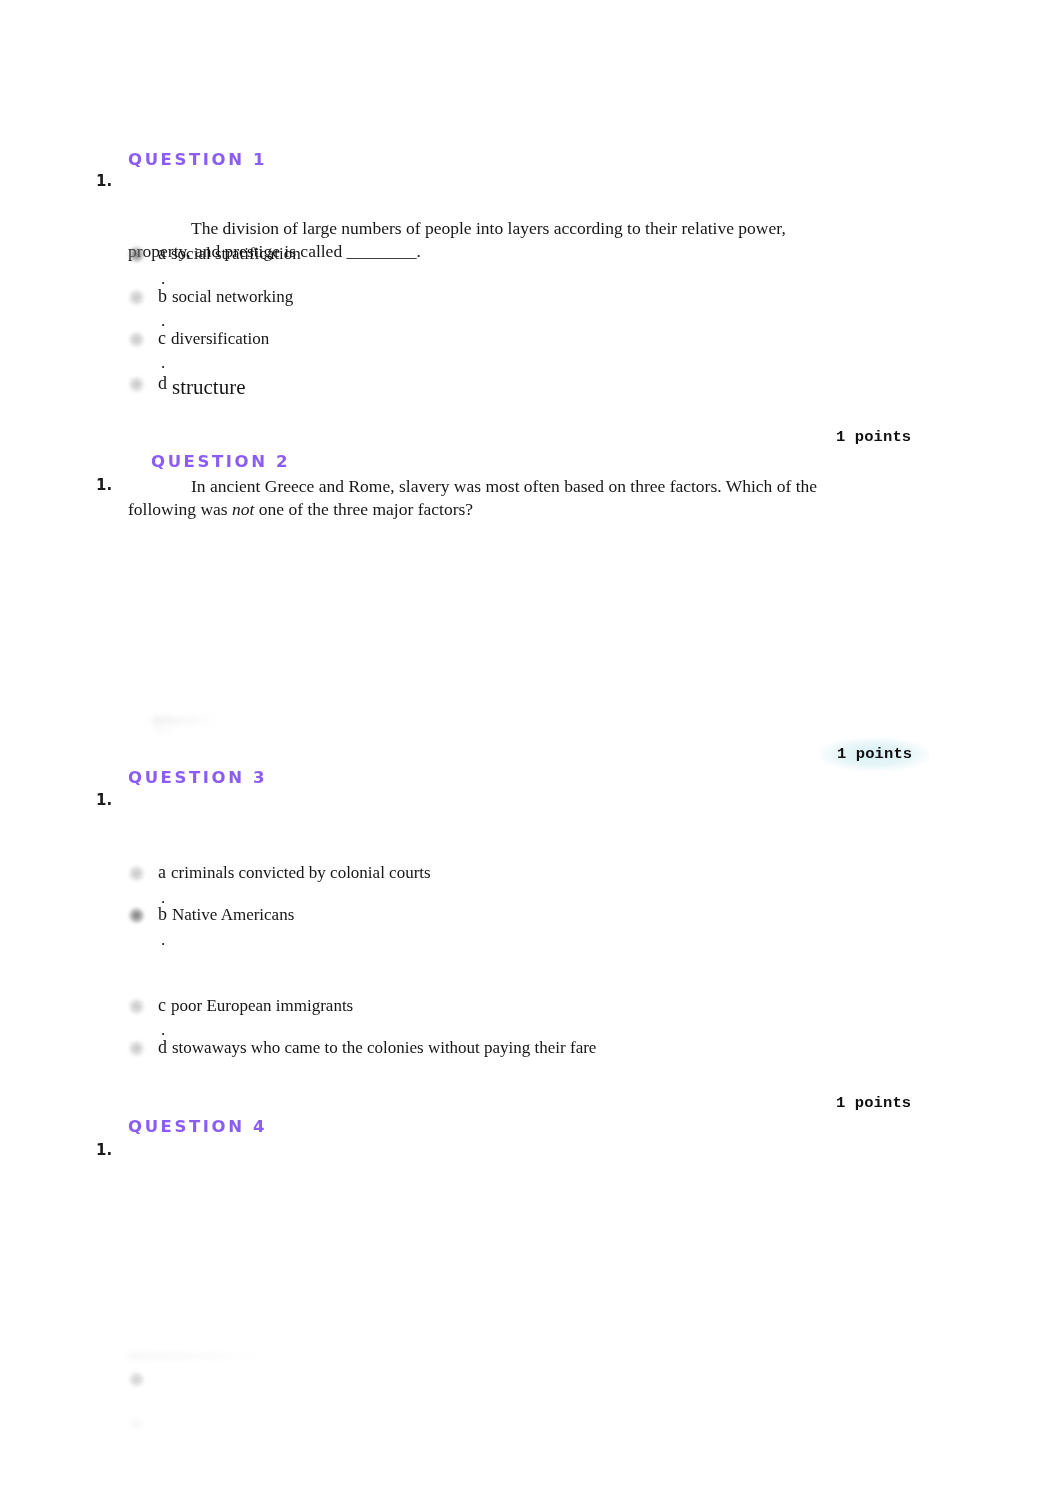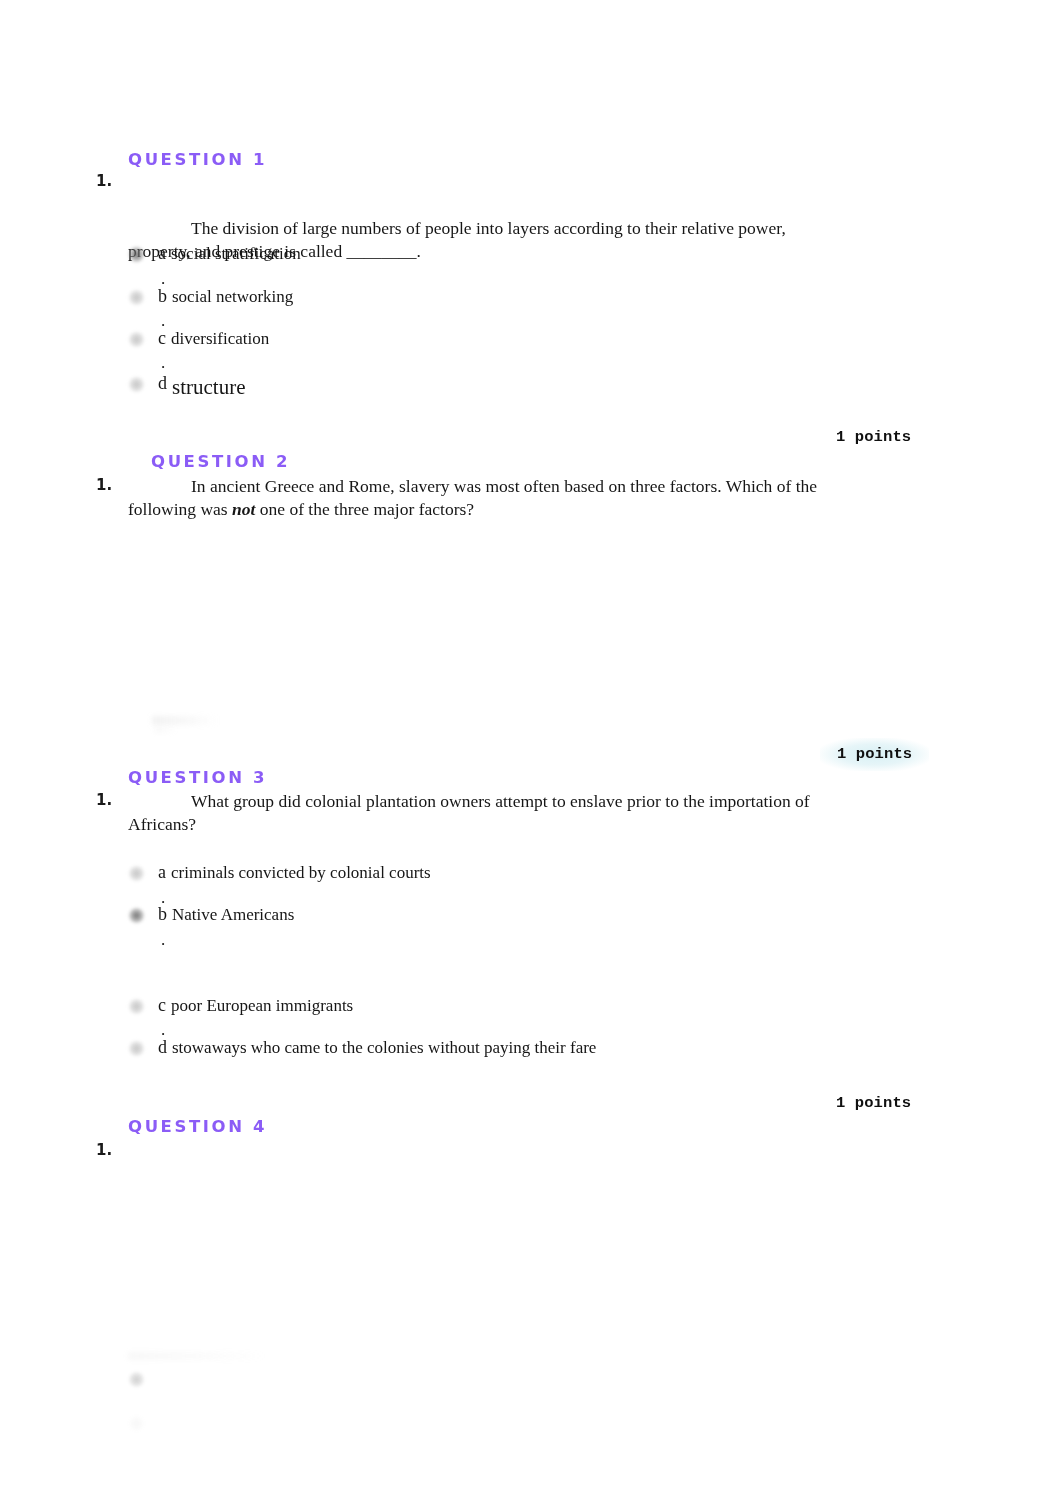--- a/index.html
+++ b/index.html
@@ -46,21 +46,21 @@
   
   .q-text {
     font-family: "Liberation Serif", "DejaVu Serif", serif;
     font-size: 17.5px;
     line-height: 23px;
     color: #161616;
     text-align: left;
   }
   .q-text .indent { display: inline-block; width: 63px; }
   .q-text b.notword {
-    font-weight: bold;
+    font-weight: normal;
     font-style: italic;
   }
 
   
   .option {
     position: absolute;
     display: flex;
     align-items: flex-start;
     white-space: nowrap;
   }
@@ -189,21 +189,20 @@
 
   <div class="ghost-block" style="left:152px; top:716px; width:66px; height:9px;"></div>
   <div class="ghost-block" style="left:155px; top:727px; width:22px; height:6px; opacity:0.5;"></div>
 
   <div class="points highlight" style="top:738px;">1 points</div>
 
   <div class="abs q-heading" style="left:128px; top:768px;">QUESTION 3</div>
 
   <div class="abs q-num" style="left:96px; top:791px;">1.</div>
 
-  <div class="abs q-text" style="left:128px; top:790px; width:712px;"><span class="indent"></span><span>What group did colonial plantation owners attempt to enslave prior to the importation of Africans?</span></div>
 
   <div class="clip-fade" style="top:786px; height:7px;"></div>
 
   <div class="option" style="left:128px; top:862px;">
     <span class="radio"></span>
     <span class="opt-letter">a</span>
     <span class="opt-label">criminals convicted by colonial courts</span>
   </div>
   <div class="opt-dot" style="left:161px; top:893px;">.</div>
 

